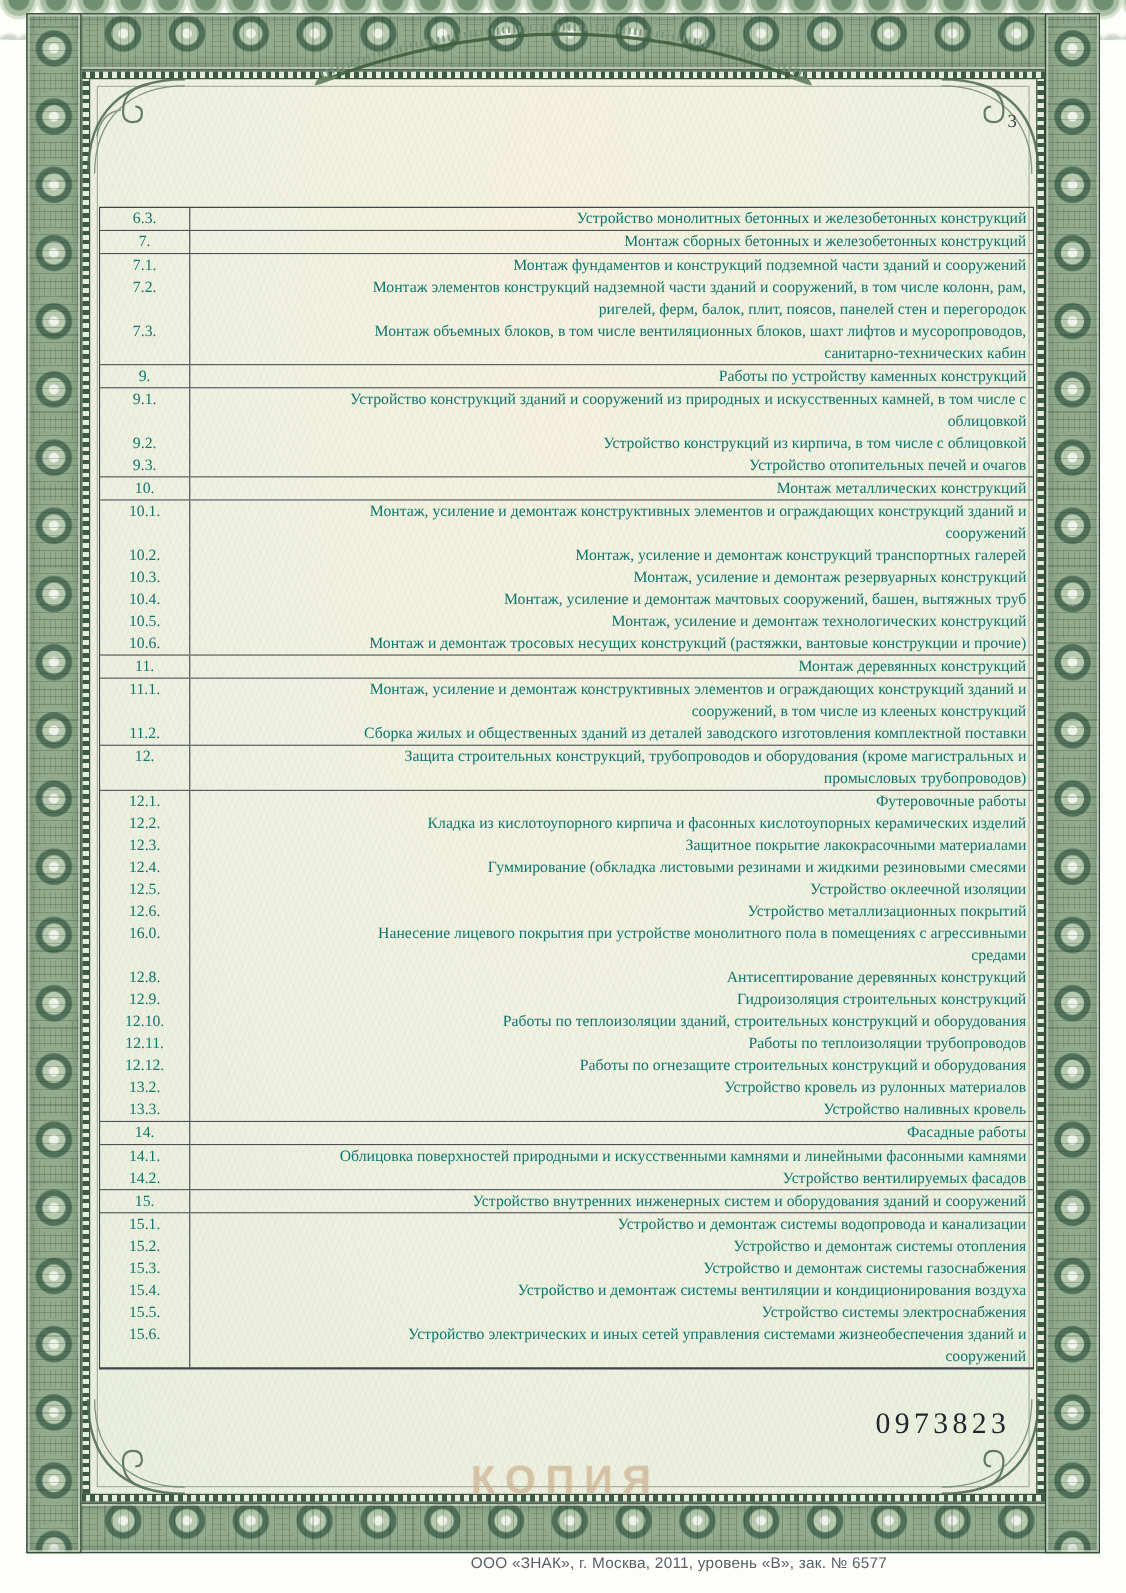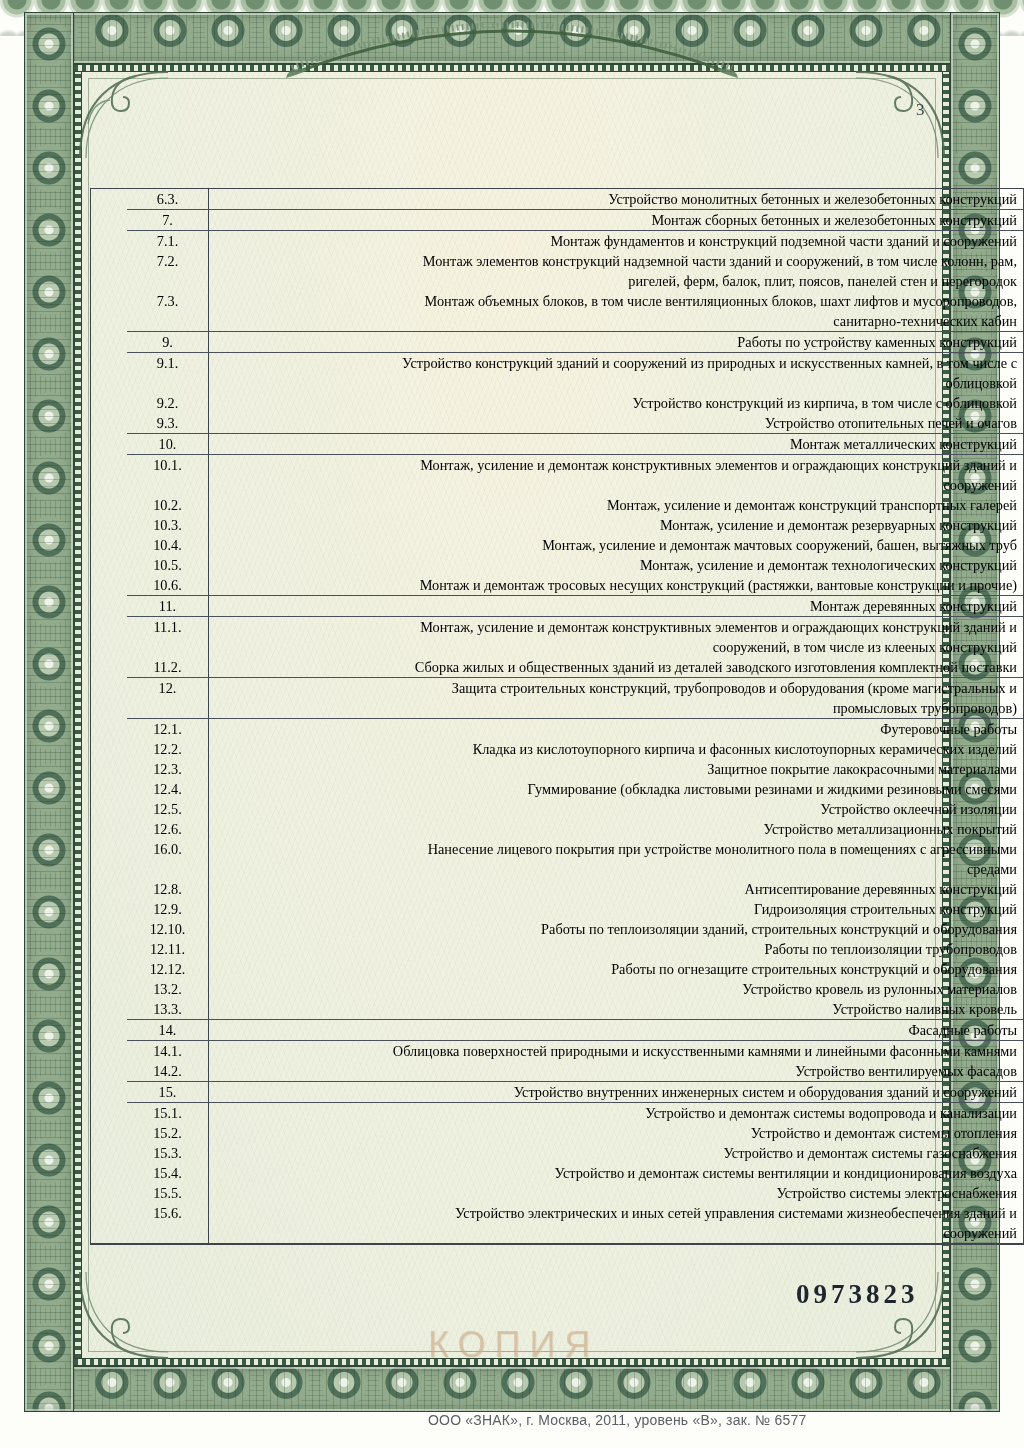--- a/index.html
+++ b/index.html
@@ -57,32 +57,32 @@
   .inner-line{position:absolute;left:88px;top:78px;right:88px;bottom:96px;
     border:1px solid rgba(70,95,70,.45);pointer-events:none;}
   .corner-orn{position:absolute;width:96px;height:96px;opacity:.85;}
   .corner-tl{left:76px;top:66px;}
   .corner-tr{right:76px;top:66px;transform:scaleX(-1);}
   .corner-bl{left:76px;bottom:84px;transform:scaleY(-1);}
   .corner-br{right:76px;bottom:84px;transform:scale(-1,-1);}
   .arch{position:absolute;top:14px;left:50%;transform:translateX(-50%);opacity:.9;}
   
   .page-number{position:absolute;left:916px;top:100px;font-size:17px;color:#3c4450;}
-  .serial{position:absolute;left:796px;top:1279px;font-size:27px;font-weight:bold;
+  .serial{position:absolute;left:796px;top:1279px;font-size:27px;font-weight:normal;
     letter-spacing:4px;color:#1e252e;}
   .watermark{position:absolute;left:428px;top:1324px;font-family:"Liberation Sans",sans-serif;
-    font-size:36px;font-weight:normal;letter-spacing:9px;color:rgba(196,164,128,.5);
+    font-size:36px;font-weight:bold;letter-spacing:9px;color:rgba(196,164,128,.5);
     text-shadow:1px 1px 0 rgba(220,200,170,.35);}
   .footer-note{position:absolute;left:428px;top:1412px;font-family:"Liberation Sans",sans-serif;
     font-size:14px;color:#5a5f66;letter-spacing:.2px;}
   
   .works-table{
-    position:absolute;left:90px;top:188px;width:934px;box-sizing:border-box;
+    position:absolute;left:90px;top:188px;width:850px;box-sizing:border-box;
     border:1px solid #3e444c;border-bottom-width:2px;
-    color:#000000;font-size:14.3px;padding-left:36px;
+    color:#0f766e;font-size:14.3px;
   }
   .row{display:flex;min-height:20px;}
   .row.section{border-top:1px solid #4a5059;border-bottom:1px solid #4a5059;}
   .row:first-child{border-top:none;}
   .cell-num{width:82px;flex:0 0 82px;text-align:center;line-height:20px;
     border-right:1px solid #3e444c;box-sizing:border-box;}
   .cell-text{flex:1;padding-left:9px;padding-right:6px;line-height:20px;
     white-space:pre-line;text-align:right;}
 </style>
 </head>

